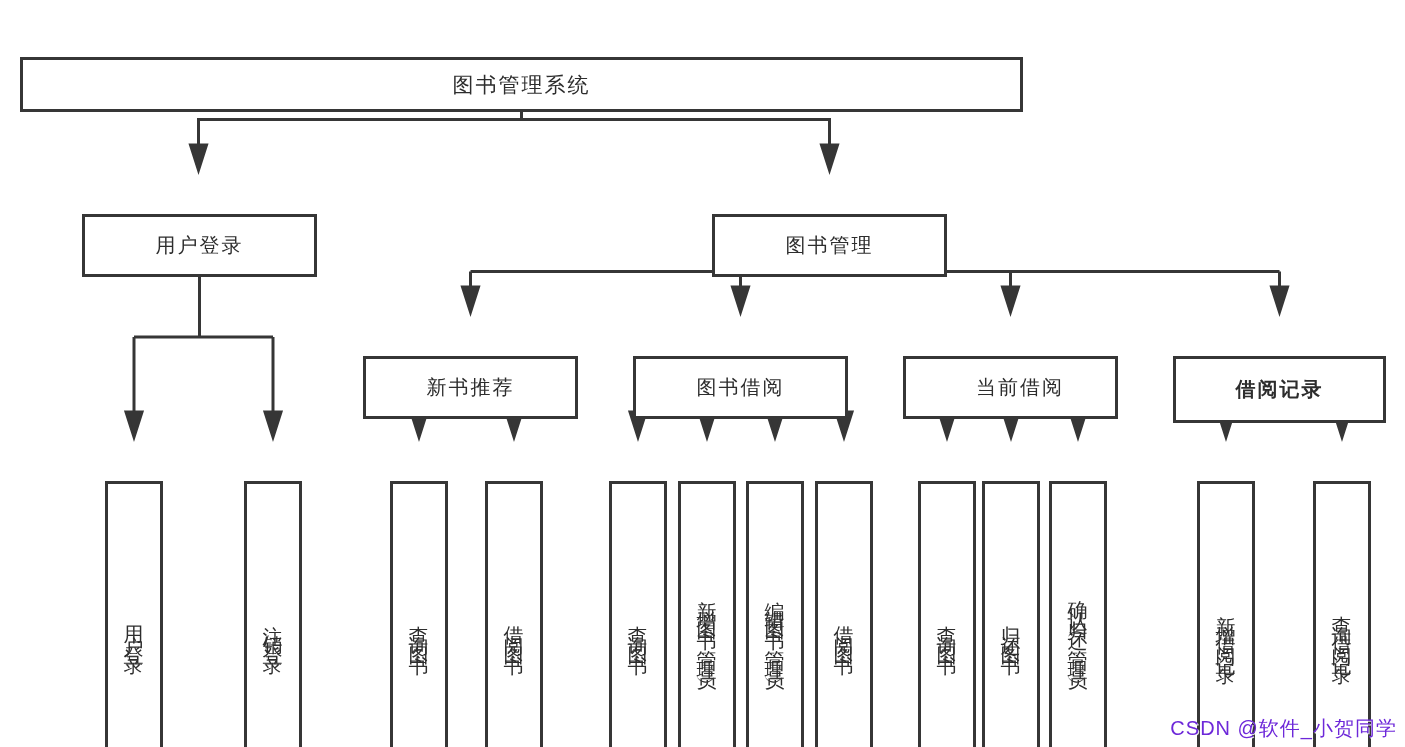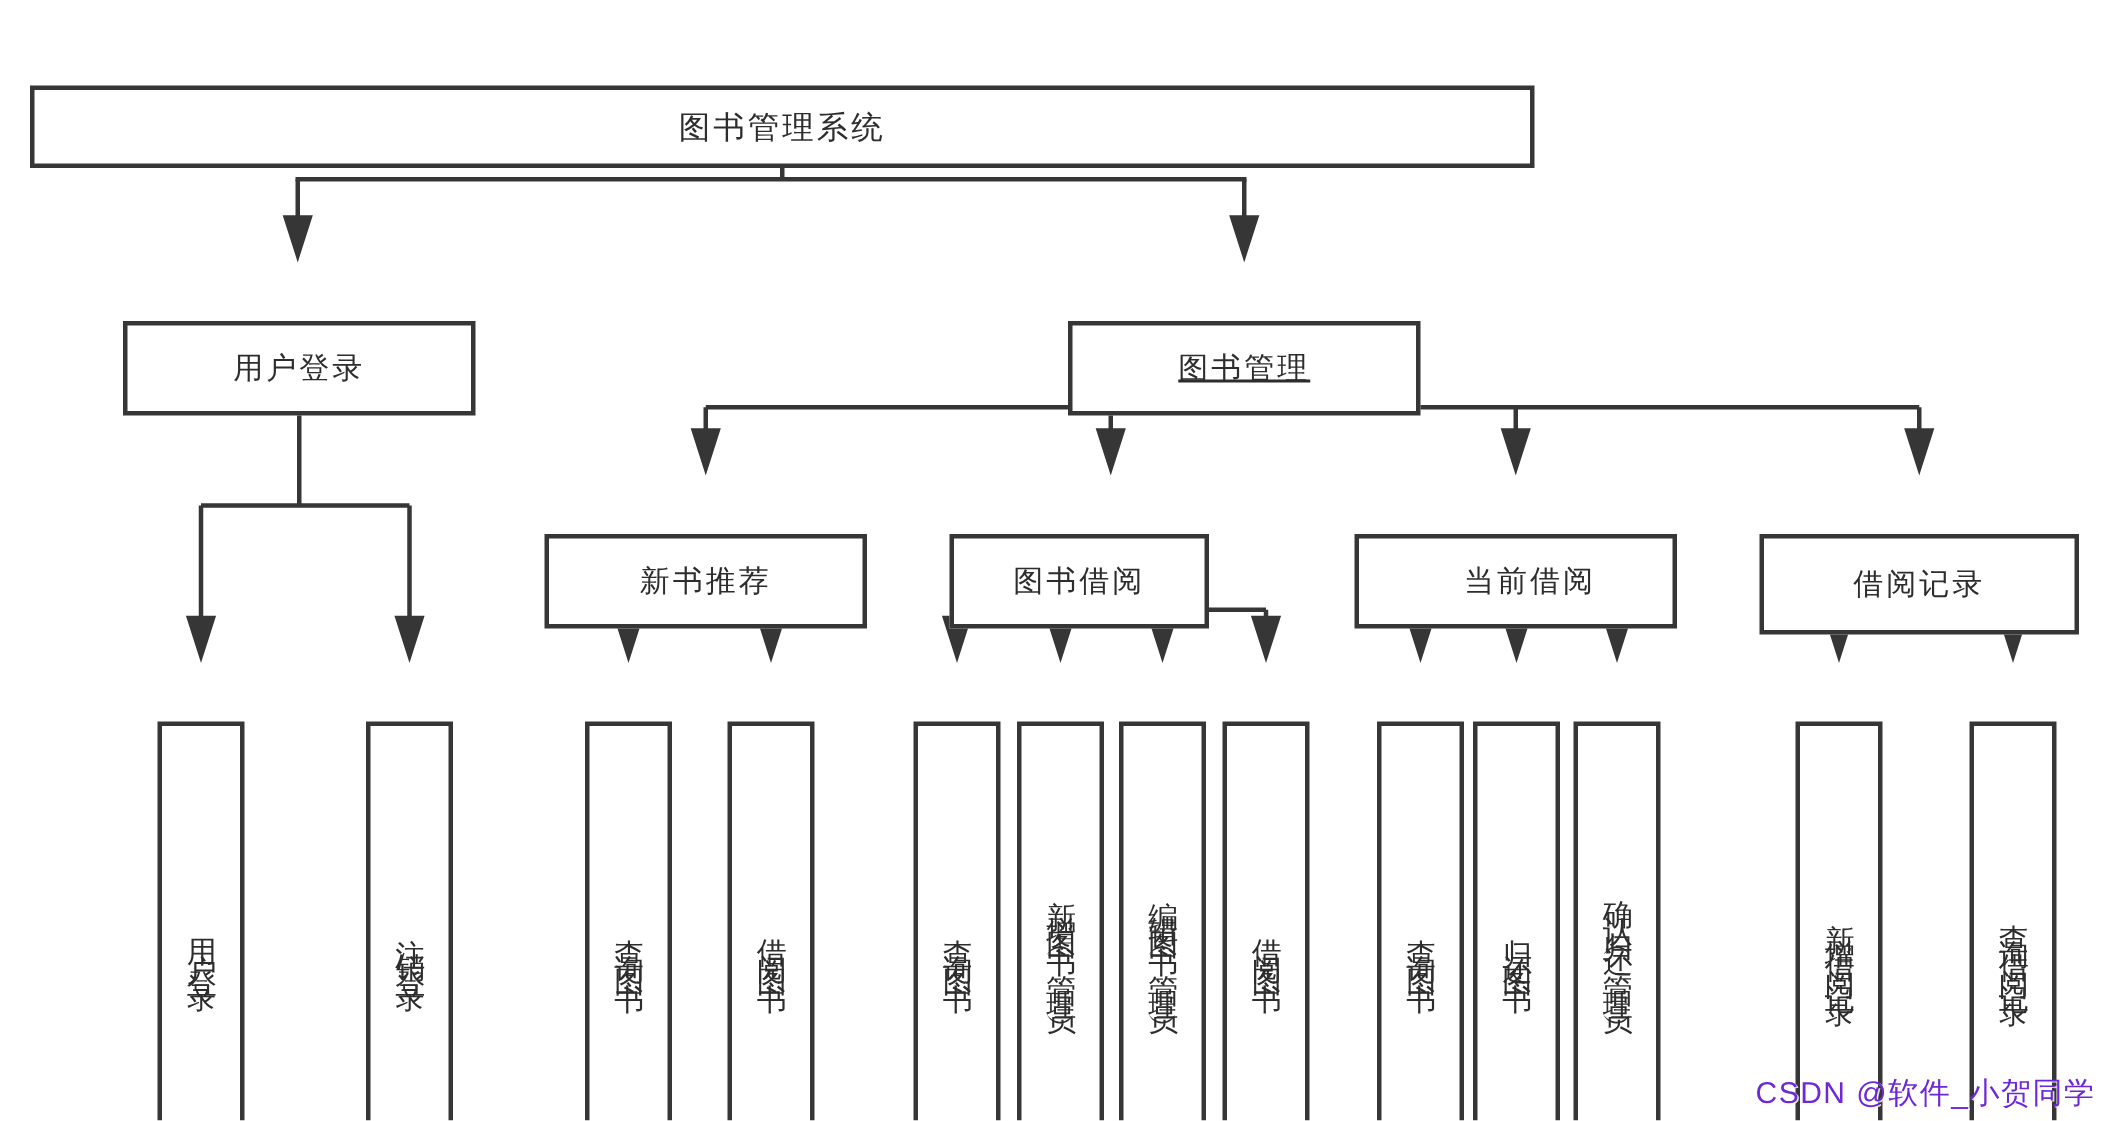--- a/index.html
+++ b/index.html
@@ -135,34 +135,34 @@
     </g>
   </svg>
 
   <div class="node root-node" style="left:20px; top:13px; width:1003px; height:55px;">
     <span class="label">图书管理系统</span>
   </div>
 
   <div class="node h-node" style="left:82px; top:170px; width:235px; height:63px;">
     <span class="label">用户登录</span>
   </div>
-  <div class="node h-node" style="left:712px; top:170px; width:235px; height:63px;text-decoration:underline;">
+  <div class="node h-node" style="left:712px; top:170px; width:235px; height:63px;">
     <span class="label">图书管理</span>
   </div>
 
   <div class="node h-node" style="left:363px; top:312px; width:215px; height:63px;">
     <span class="label">新书推荐</span>
   </div>
-  <div class="node h-node" style="left:633px; top:312px; width:173px; height:63px;">
+  <div class="node h-node" style="left:633px; top:312px; width:215px; height:63px;">
     <span class="label">图书借阅</span>
   </div>
   <div class="node h-node" style="left:903px; top:312px; width:215px; height:63px;padding-left:19px;">
     <span class="label">当前借阅</span>
   </div>
-  <div class="node h-node" style="left:1173px; top:312px; width:213px; height:67px;">
+  <div class="node h-node" style="left:1173px; top:312px; width:213px; height:67px;font-weight:bold;">
     <span class="label">借阅记录</span>
   </div>
 
   <div class="node v-node" style="left:105px; top:437px; width:58px; height:298px;">
     <span class="label">用户登录</span>
   </div>
   <div class="node v-node" style="left:244px; top:437px; width:58px; height:298px;">
     <span class="label">注销登录</span>
   </div>
 

